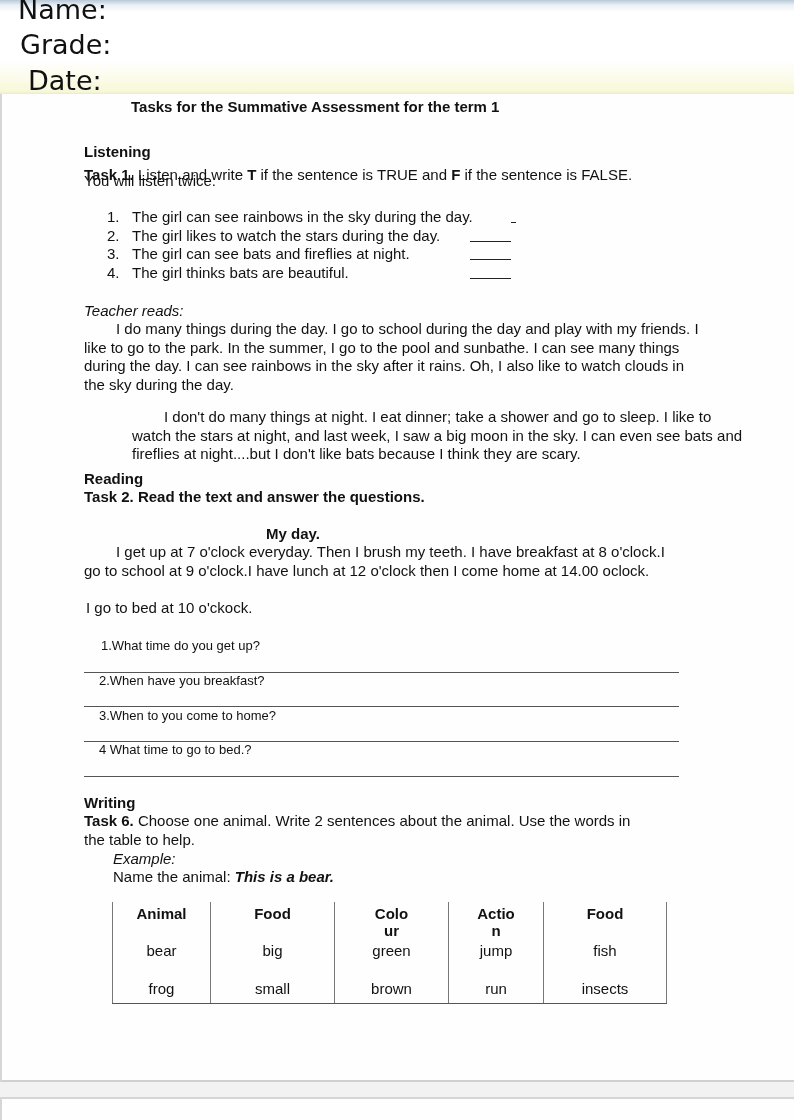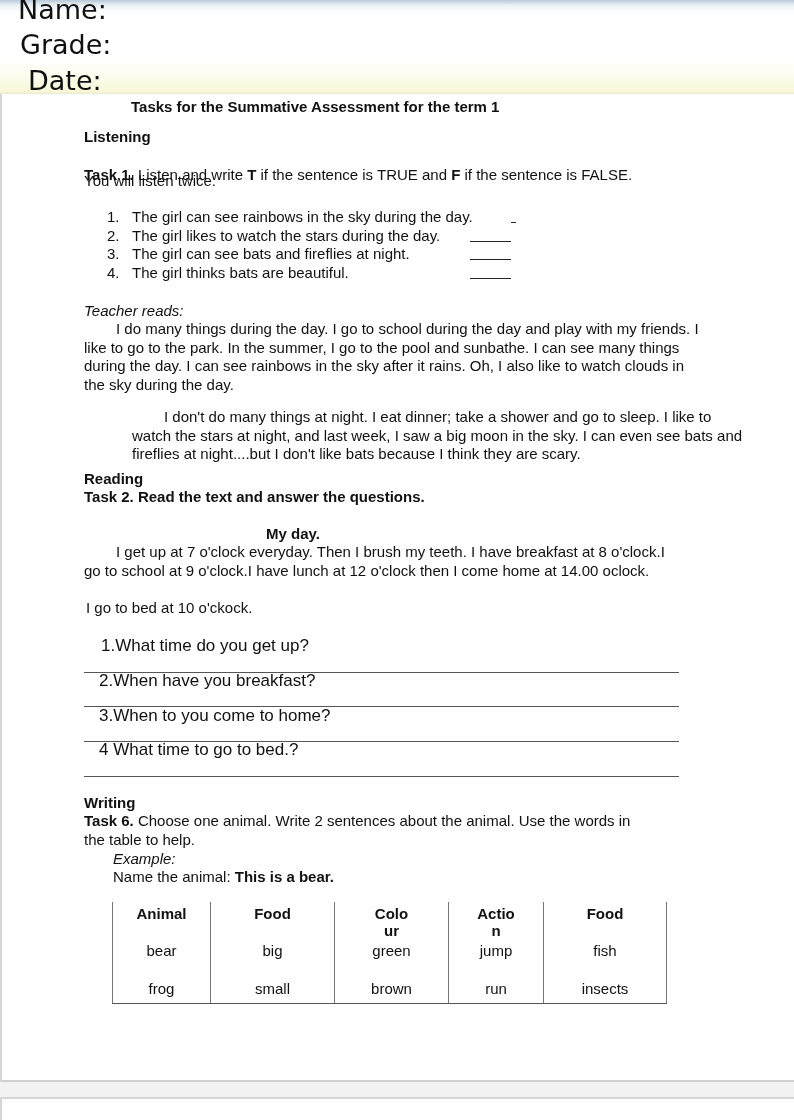--- a/index.html
+++ b/index.html
@@ -33,25 +33,25 @@
   .gap-strip {
     position: absolute; left: 0; top: 1082px; width: 794px; height: 16px; background: #f2f2f2;
   }
   .sheet2 {
     position: absolute; left: 0; top: 1097px; width: 794px; height: 30px;
     background: #fefefe; border-top: 2px solid #d6d6d6; border-left: 2px solid #d6d6d6; box-sizing: border-box;
   }
 
   .txt { position: absolute; font-size: 15px; line-height: 18px; white-space: nowrap; }
   .b { font-weight: bold; }
-  .i { }
+  .i { font-style: italic; }
 
   .doc-title { left: 131px; top: 98px; font-weight: bold; font-size: 15px; }
 
-  .listening-h { left: 84px; top: 128px; }
+  .listening-h { left: 84px; top: 143px; }
   .task1 { left: 84px; top: 166px; text-align: right; }
   .task1-sub { left: 84px; top: 172px; }
 
   .tf-list { position: absolute; left: 107px; top: 208px; margin: 0; padding: 0; list-style: none; }
   .tf-item { position: relative; height: 18.6px; font-size: 15px; line-height: 18px; white-space: nowrap; }
   .tf-num { display: inline-block; width: 25px; }
   .tf-blank {
     position: absolute; left: 363px; top: 14px; width: 41px; height: 0; border-top: 1.5px solid #222;
   }
   .tf-blank.short { left: 404px; width: 5px; }
@@ -63,21 +63,21 @@
   }
   .para1 { top: 320px; }
   .para2 { top: 408px; margin-left: 48px; }
 
   .reading-h { left: 84px; top: 470px; }
   .task2 { left: 84px; top: 488px; font-weight: bold; }
   .myday-title { left: 266px; top: 525px; font-weight: bold; }
   .myday-text { top: 543px; width: 590px; }
   .myday-last { left: 86px; top: 599px; }
 
-  .question { position: absolute; left: 99px; font-size: 17px; line-height: 18px; white-space: nowrap; }
+  .question { position: absolute; left: 99px; font-size: 13px; line-height: 18px; white-space: nowrap; }
   .q1 { top: 637px; left: 101px; }
   .q2 { top: 672px; }
   .q3 { top: 707px; }
   .q4 { top: 741px; }
   .ans-line { position: absolute; left: 84px; width: 595px; height: 0; border-top: 1px solid #555; }
   .al1 { top: 672px; }
   .al2 { top: 706px; }
   .al3 { top: 741px; }
   .al4 { top: 776px; }
 

